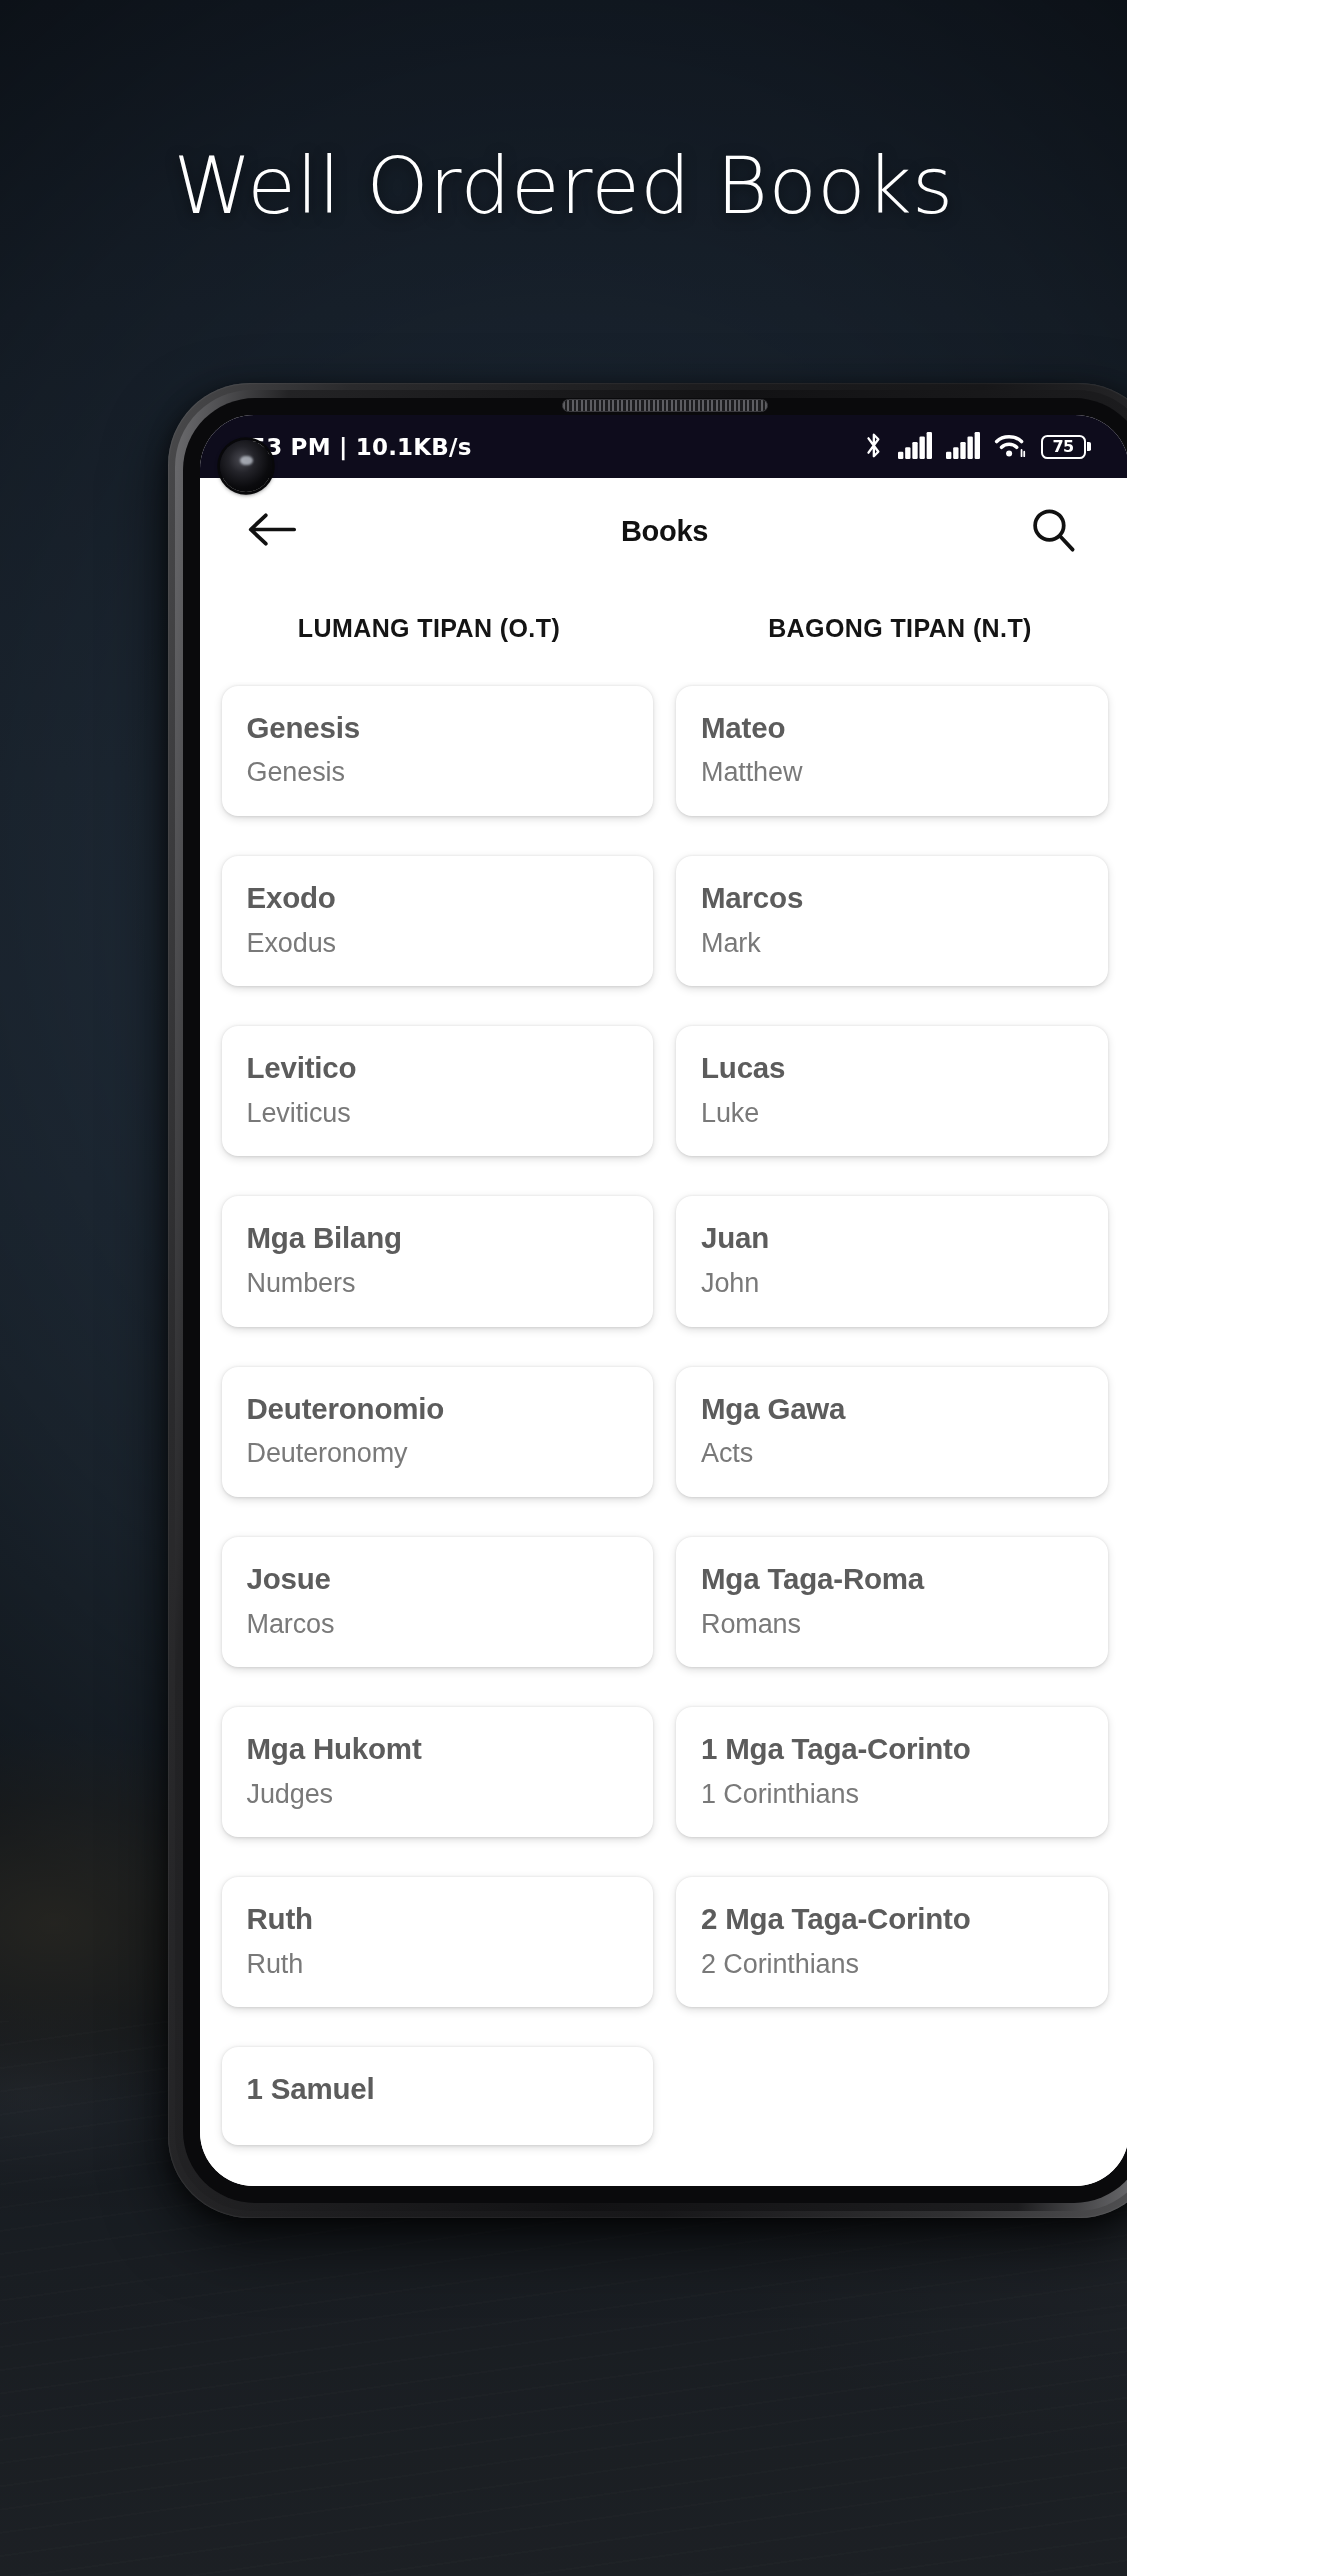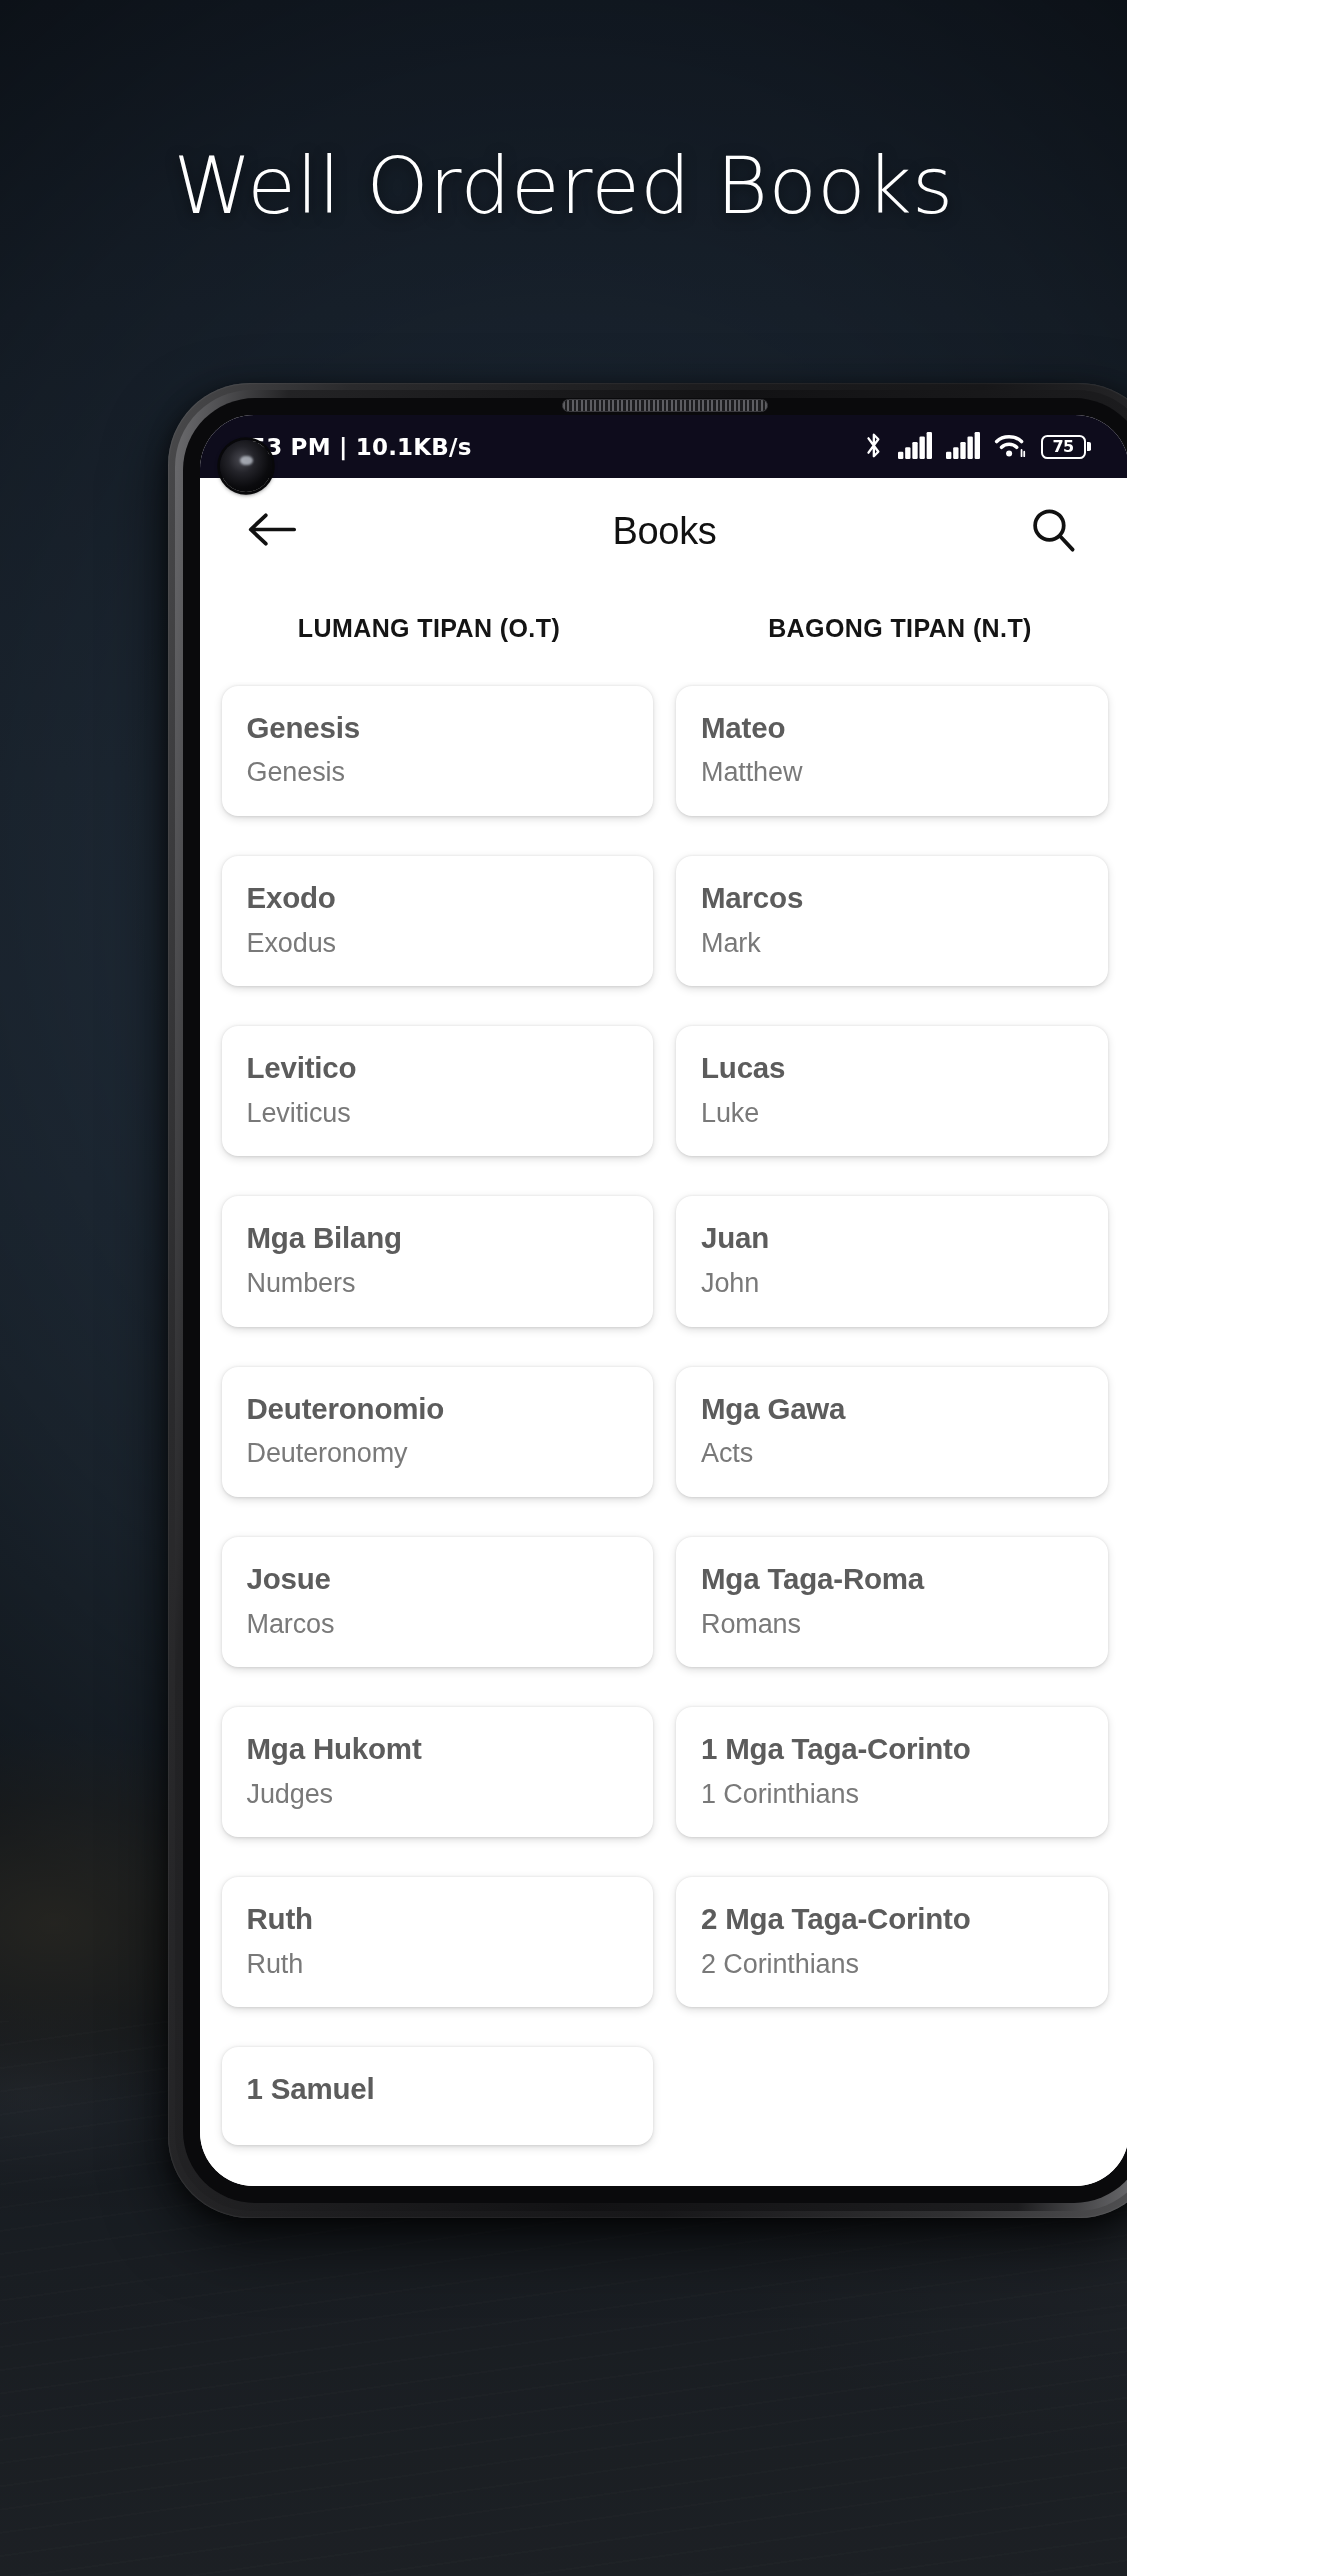--- a/index.html
+++ b/index.html
@@ -212,22 +212,22 @@
     background: #ffffff;
     display: flex;
     align-items: center;
     padding: 0 43px 0 39px;
     position: relative;
   }
   .appbar-title {
     position: absolute;
     left: 0; right: 0;
     text-align: center;
-    font-size: 38px;
-    font-weight: 400;
+    font-size: 29px;
+    font-weight: 700;
     color: #111111;
     letter-spacing: -0.3px;
     pointer-events: none;
   }
   .icon-btn {
     width: 66px; height: 66px;
     display: flex;
     align-items: center;
     justify-content: center;
     border: none;

